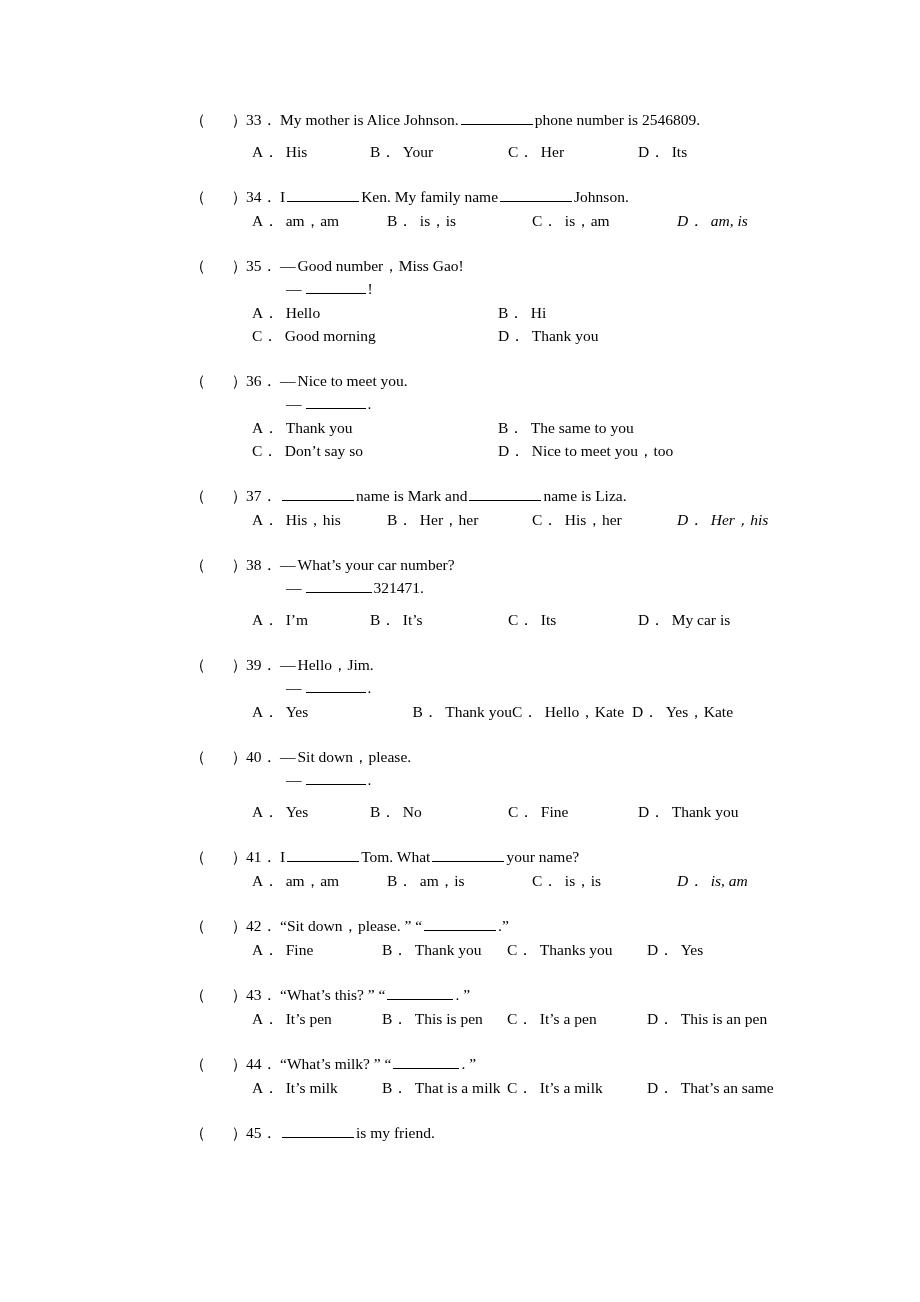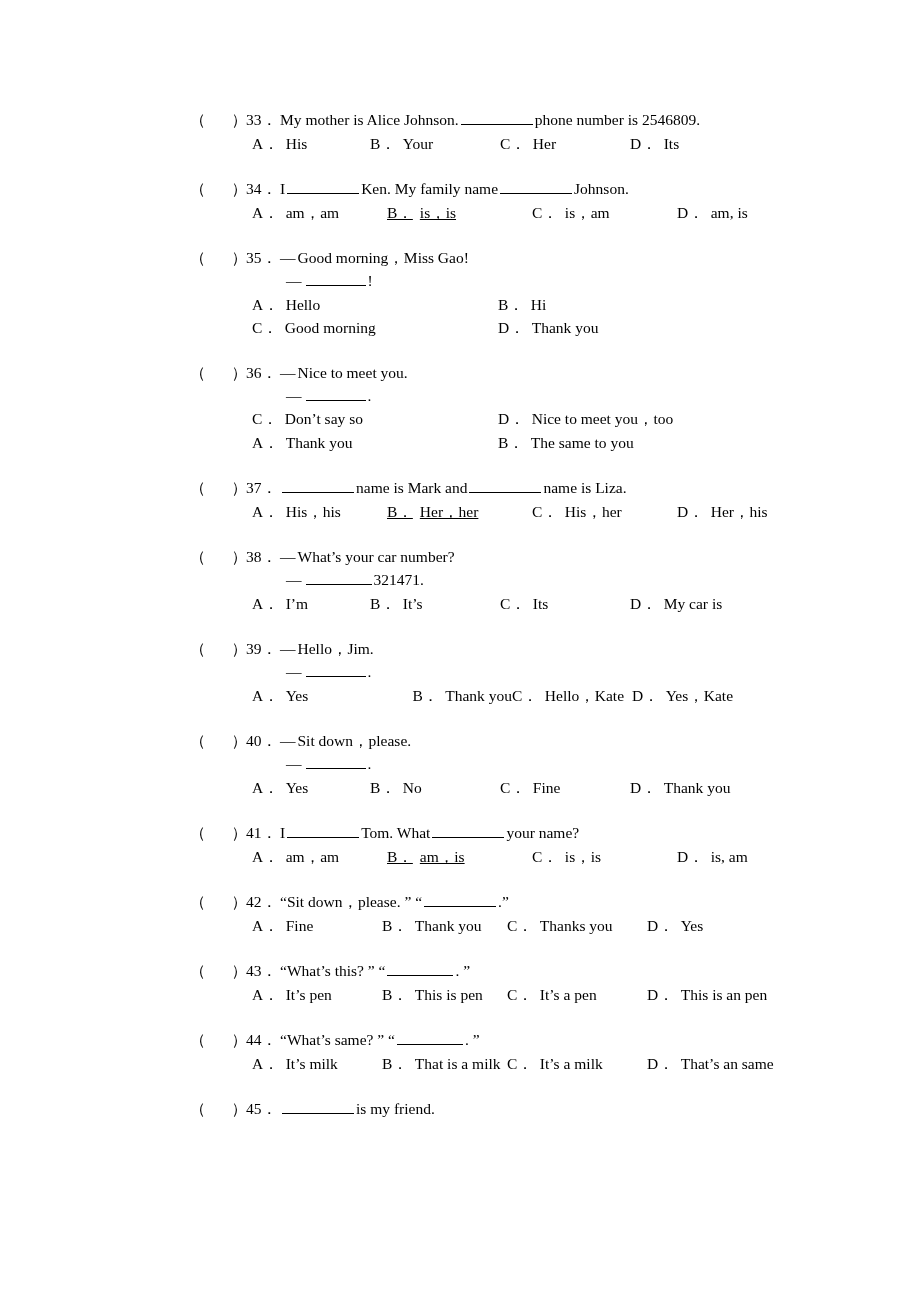--- a/index.html
+++ b/index.html
@@ -86,29 +86,29 @@
   }
   .opts.row2 { margin-top: 0; }
   .opt {
     display: inline-block;
     white-space: nowrap;
   }
   .opt .lab {
     margin-right: 7px;
   }
   
-  .grid4 > .opt:nth-child(1) { width: 118px; }
+  .grid4 > .opt:nth-child(1) { width: 118px; margin-top: 8px; }
   .grid4 > .opt:nth-child(2) { width: 130px; }
-  .grid4 > .opt:nth-child(3) { width: 130px; }
+  .grid4 > .opt:nth-child(3) { width: 130px; margin-left: 8px; }
   .grid4 > .opt:nth-child(4) { width: auto; }
 
   .grid4b > .opt:nth-child(1) { width: 135px; }
-  .grid4b > .opt:nth-child(2) { width: 145px; text-decoration: underline; }
+  .grid4b > .opt:nth-child(2) { width: 145px; }
   .grid4b > .opt:nth-child(3) { width: 145px; }
-  .grid4b > .opt:nth-child(4) { width: auto; }
+  .grid4b > .opt:nth-child(4) { width: auto; font-style: italic; }
 
   .grid4c > .opt:nth-child(1) { width: 125px; }
   .grid4c > .opt:nth-child(2) { width: 135px; text-align: right; }
   .grid4c > .opt:nth-child(3) { width: 120px; font-family: Liberation Serif, serif; }
   .grid4c > .opt:nth-child(4) { width: auto; }
 
   .grid4d > .opt:nth-child(1) { width: 110px; }
   .grid4d > .opt:nth-child(2) { width: 125px; margin-left: 20px; }
   .grid4d > .opt:nth-child(3) { width: 140px; }
   .grid4d > .opt:nth-child(4) { width: auto; }
@@ -137,46 +137,46 @@
       <div class="q-head">
         <span class="bracket"><span class="lp">（</span><span>）</span></span><span class="qnum">34．</span><span class="stem">I</span><span class="blank w1"></span><span class="stem">Ken. My family name</span><span class="blank w1"></span><span class="stem">Johnson.</span>
       </div>
       <div class="opts grid4b">
         <span class="opt"><span class="lab">A．</span><span>am，am</span></span><span class="opt"><span class="lab">B．</span><span>is，is</span></span><span class="opt"><span class="lab">C．</span><span>is，am</span></span><span class="opt"><span class="lab">D．</span><span>am, is</span></span>
       </div>
     </div>
 
     <div class="q">
       <div class="q-head">
-        <span class="bracket"><span class="lp">（</span><span>）</span></span><span class="qnum">35．</span><span class="dash">—</span><span class="stem">Good morning，Miss Gao!</span>
+        <span class="bracket"><span class="lp">（</span><span>）</span></span><span class="qnum">35．</span><span class="dash">—</span><span class="stem">Good number，Miss Gao!</span>
       </div>
       <div class="q-sub">
         <span class="dash">—</span><span class="blank w2"></span><span class="stem">!</span>
       </div>
       <div class="opts grid2">
         <span class="opt"><span class="lab">A．</span><span>Hello</span></span><span class="opt"><span class="lab">B．</span><span>Hi</span></span>
       </div>
       <div class="opts grid2 row2">
         <span class="opt"><span class="lab">C．</span><span>Good morning</span></span><span class="opt"><span class="lab">D．</span><span>Thank you</span></span>
       </div>
     </div>
 
     <div class="q">
       <div class="q-head">
         <span class="bracket"><span class="lp">（</span><span>）</span></span><span class="qnum">36．</span><span class="dash">—</span><span class="stem">Nice to meet you.</span>
       </div>
       <div class="q-sub">
         <span class="dash">—</span><span class="blank w2"></span><span class="stem">.</span>
       </div>
+      <div class="opts grid2">
+        <span class="opt"><span class="lab">A．</span><span>Thank you</span></span><span class="opt"><span class="lab">B．</span><span>The same to you</span></span>
+      </div>
       <div class="opts grid2 row2">
         <span class="opt"><span class="lab">C．</span><span>Don’t say so</span></span><span class="opt"><span class="lab">D．</span><span>Nice to meet you，too</span></span>
       </div>
-      <div class="opts grid2">
-        <span class="opt"><span class="lab">A．</span><span>Thank you</span></span><span class="opt"><span class="lab">B．</span><span>The same to you</span></span>
-      </div>
     </div>
 
     <div class="q">
       <div class="q-head">
         <span class="bracket"><span class="lp">（</span><span>）</span></span><span class="qnum">37．</span><span class="blank w1"></span><span class="stem">name is Mark and</span><span class="blank w1"></span><span class="stem">name is Liza.</span>
       </div>
       <div class="opts grid4b">
         <span class="opt"><span class="lab">A．</span><span>His，his</span></span><span class="opt"><span class="lab">B．</span><span>Her，her</span></span><span class="opt"><span class="lab">C．</span><span>His，her</span></span><span class="opt"><span class="lab">D．</span><span>Her，his</span></span>
       </div>
     </div>
@@ -239,21 +239,21 @@
       <div class="q-head">
         <span class="bracket"><span class="lp">（</span><span>）</span></span><span class="qnum">43．</span><span class="stem">“What’s this? ” “</span><span class="blank w3"></span><span class="stem">. ”</span>
       </div>
       <div class="opts grid4d">
         <span class="opt"><span class="lab">A．</span><span>It’s pen</span></span><span class="opt"><span class="lab">B．</span><span>This is pen</span></span><span class="opt"><span class="lab">C．</span><span>It’s a pen</span></span><span class="opt"><span class="lab">D．</span><span>This is an pen</span></span>
       </div>
     </div>
 
     <div class="q">
       <div class="q-head">
-        <span class="bracket"><span class="lp">（</span><span>）</span></span><span class="qnum">44．</span><span class="stem">“What’s same? ” “</span><span class="blank w3"></span><span class="stem">. ”</span>
+        <span class="bracket"><span class="lp">（</span><span>）</span></span><span class="qnum">44．</span><span class="stem">“What’s milk? ” “</span><span class="blank w3"></span><span class="stem">. ”</span>
       </div>
       <div class="opts grid4d">
         <span class="opt"><span class="lab">A．</span><span>It’s milk</span></span><span class="opt"><span class="lab">B．</span><span>That is a milk</span></span><span class="opt"><span class="lab">C．</span><span>It’s a milk</span></span><span class="opt"><span class="lab">D．</span><span>That’s an same</span></span>
       </div>
     </div>
 
     <div class="q">
       <div class="q-head">
         <span class="bracket"><span class="lp">（</span><span>）</span></span><span class="qnum">45．</span><span class="blank w1"></span><span class="stem">is my friend.</span>
       </div>

